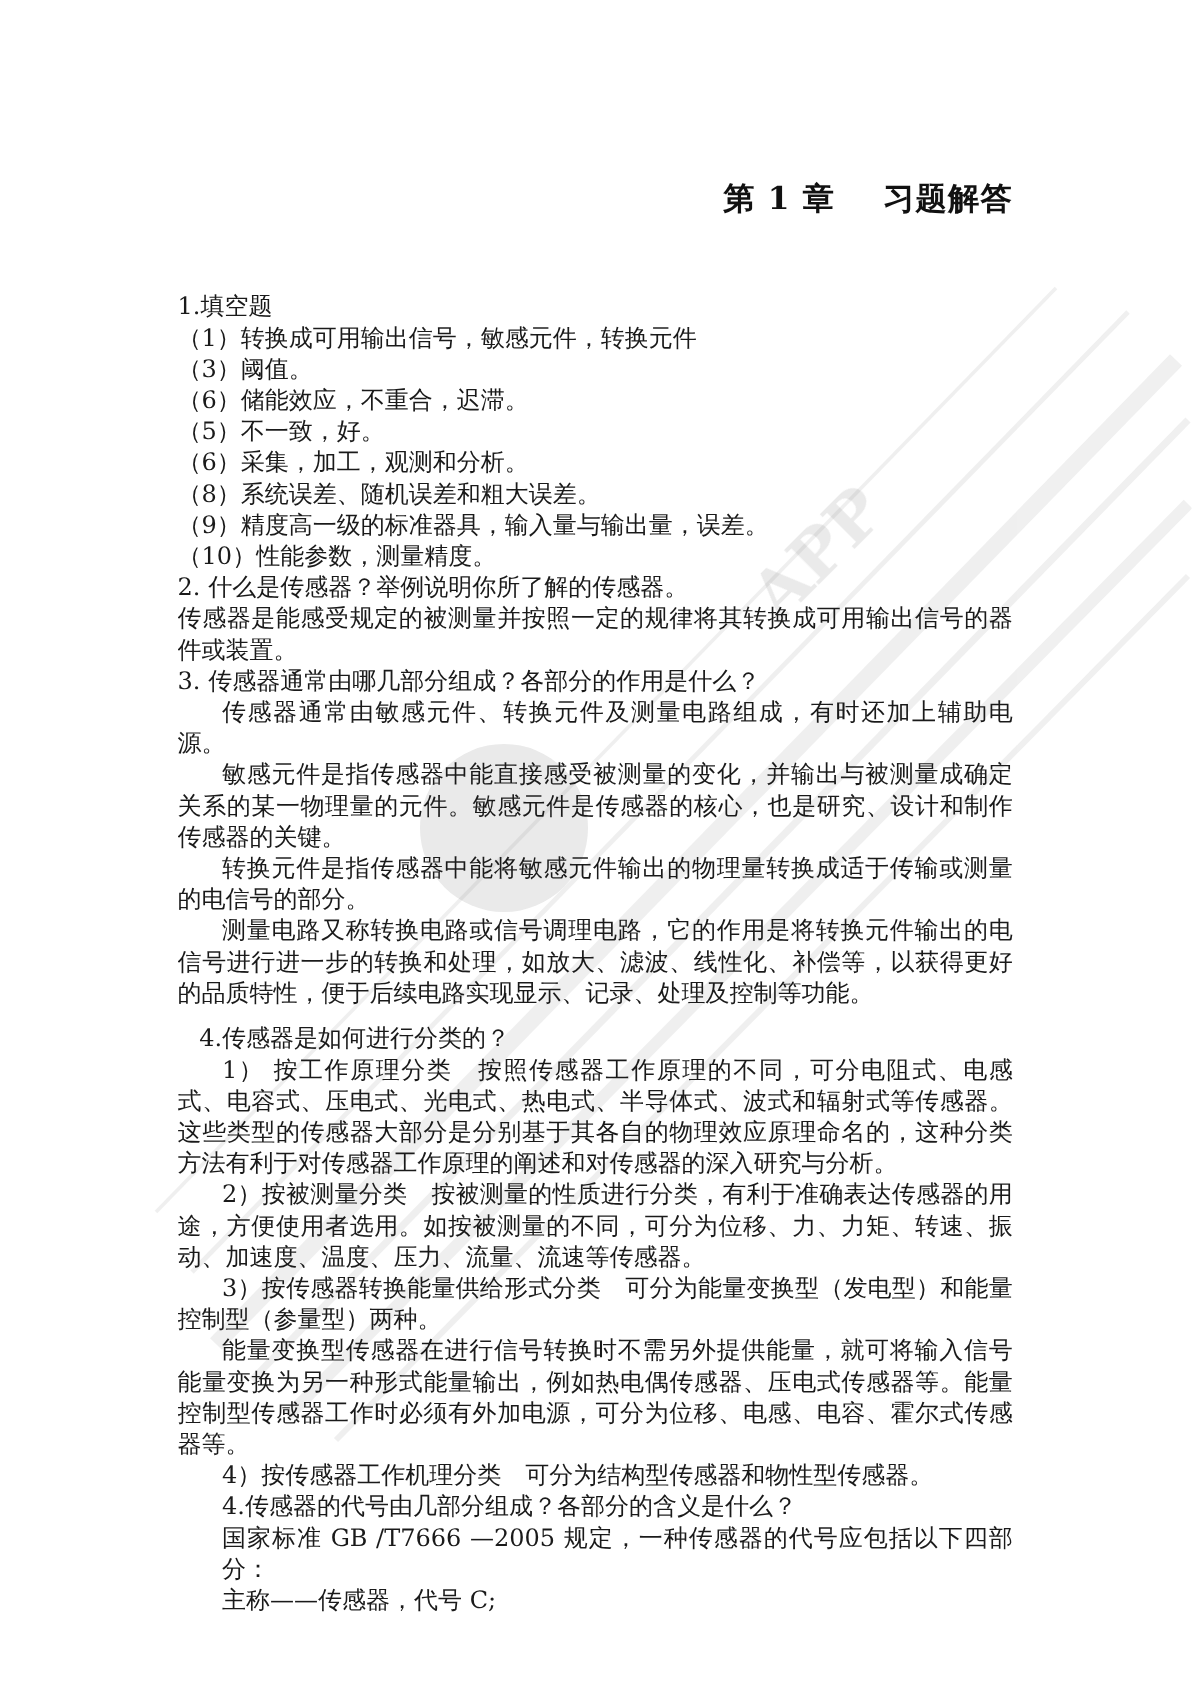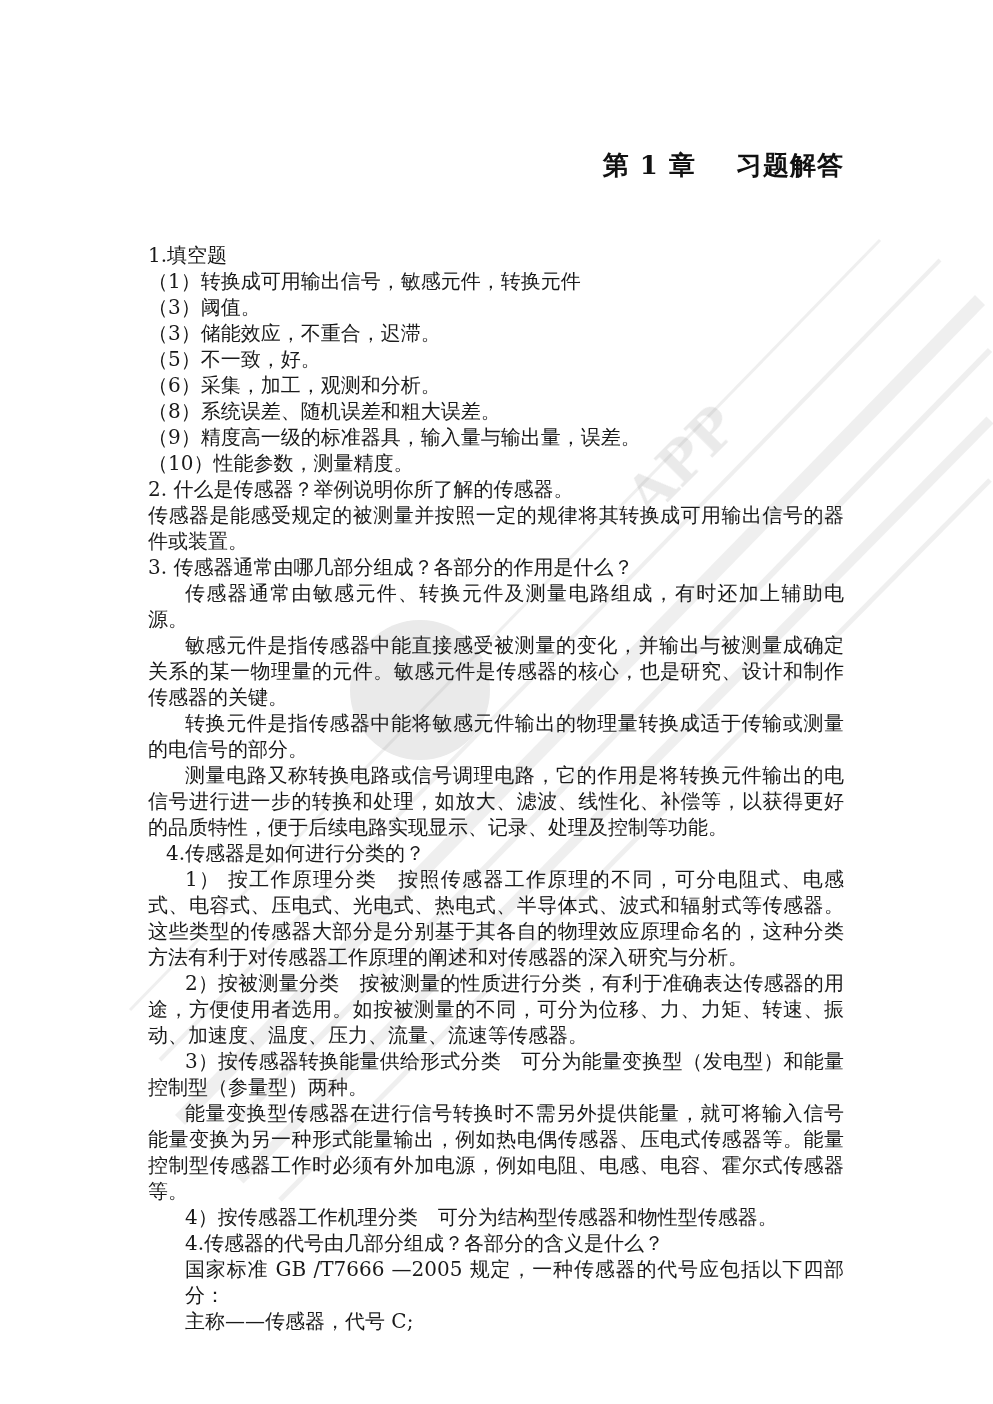--- a/index.html
+++ b/index.html
@@ -11,21 +11,21 @@
   .page { position: absolute; left: 148px; top: 0; width: 696px; z-index: 1; }
   .title {
     position: absolute; top: 148px; left: 0; width: 696px; text-align: right;
     font-size: 26px; font-weight: bold; letter-spacing: 1px; color: #111;
   }
   .title .gap { display: inline-block; width: 40px; }
   .body { position: absolute; top: 242px; left: 0; width: 696px; font-size: 20px; line-height: 26px; }
   .line { margin: 0; white-space: normal; text-align: justify; }
   .para { text-indent: 37px; }
   .sub { padding-left: 37px; }
-  .sub4 { padding-left: 18px; }
+  .sub4 { padding-left: 18px; margin-top: 12px; }
 </style>
 </head>
 <body>
 
 <svg class="watermark" viewBox="0 0 993 1404" xmlns="http://www.w3.org/2000/svg">
   <g opacity="0.13" stroke="#888" fill="none">
     <line x1="180" y1="1120" x2="980" y2="300" stroke-width="14"></line>
     <line x1="210" y1="1150" x2="990" y2="350" stroke-width="6"></line>
     <line x1="160" y1="1060" x2="940" y2="260" stroke-width="4"></line>
     <line x1="240" y1="1180" x2="990" y2="420" stroke-width="10"></line>
@@ -40,40 +40,40 @@
 
 <div class="page">
   <div class="title">
     <span>第 1 章</span><span class="gap"></span><span>习题解答</span>
   </div>
 
   <div class="body">
     <p class="line">1.填空题</p>
     <p class="line">（1）转换成可用输出信号，敏感元件，转换元件</p>
     <p class="line">（3）阈值。</p>
-    <p class="line">（3）储能效应，不重合，迟滞。</p>
+    <p class="line">（6）储能效应，不重合，迟滞。</p>
     <p class="line">（5）不一致，好。</p>
     <p class="line">（6）采集，加工，观测和分析。</p>
     <p class="line">（8）系统误差、随机误差和粗大误差。</p>
     <p class="line">（9）精度高一级的标准器具，输入量与输出量，误差。</p>
     <p class="line">（10）性能参数，测量精度。</p>
 
     <p class="line">2. 什么是传感器？举例说明你所了解的传感器。</p>
     <p class="line">传感器是能感受规定的被测量并按照一定的规律将其转换成可用输出信号的器件或装置。</p>
 
     <p class="line">3. 传感器通常由哪几部分组成？各部分的作用是什么？</p>
     <p class="line para">传感器通常由敏感元件、转换元件及测量电路组成，有时还加上辅助电源。</p>
     <p class="line para">敏感元件是指传感器中能直接感受被测量的变化，并输出与被测量成确定关系的某一物理量的元件。敏感元件是传感器的核心，也是研究、设计和制作传感器的关键。</p>
     <p class="line para">转换元件是指传感器中能将敏感元件输出的物理量转换成适于传输或测量的电信号的部分。</p>
     <p class="line para">测量电路又称转换电路或信号调理电路，它的作用是将转换元件输出的电信号进行进一步的转换和处理，如放大、滤波、线性化、补偿等，以获得更好的品质特性，便于后续电路实现显示、记录、处理及控制等功能。</p>
 
     <p class="line sub4">4.传感器是如何进行分类的？</p>
     <p class="line para">1） 按工作原理分类　按照传感器工作原理的不同，可分电阻式、电感式、电容式、压电式、光电式、热电式、半导体式、波式和辐射式等传感器。这些类型的传感器大部分是分别基于其各自的物理效应原理命名的，这种分类方法有利于对传感器工作原理的阐述和对传感器的深入研究与分析。</p>
     <p class="line para">2）按被测量分类　按被测量的性质进行分类，有利于准确表达传感器的用途，方便使用者选用。如按被测量的不同，可分为位移、力、力矩、转速、振动、加速度、温度、压力、流量、流速等传感器。</p>
     <p class="line para">3）按传感器转换能量供给形式分类　可分为能量变换型（发电型）和能量控制型（参量型）两种。</p>
-    <p class="line para">能量变换型传感器在进行信号转换时不需另外提供能量，就可将输入信号能量变换为另一种形式能量输出，例如热电偶传感器、压电式传感器等。能量控制型传感器工作时必须有外加电源，例如电阻、电感、电容、霍尔式传感器等。</p>
+    <p class="line para">能量变换型传感器在进行信号转换时不需另外提供能量，就可将输入信号能量变换为另一种形式能量输出，例如热电偶传感器、压电式传感器等。能量控制型传感器工作时必须有外加电源，可分为位移、电感、电容、霍尔式传感器等。</p>
     <p class="line para">4）按传感器工作机理分类　可分为结构型传感器和物性型传感器。</p>
 
     <p class="line sub">4.传感器的代号由几部分组成？各部分的含义是什么？</p>
     <p class="line sub">国家标准 GB /T7666 —2005 规定，一种传感器的代号应包括以下四部分：</p>
     <p class="line sub">主称——传感器，代号 C;</p>
   </div>
 </div>
 
 </body></html>

